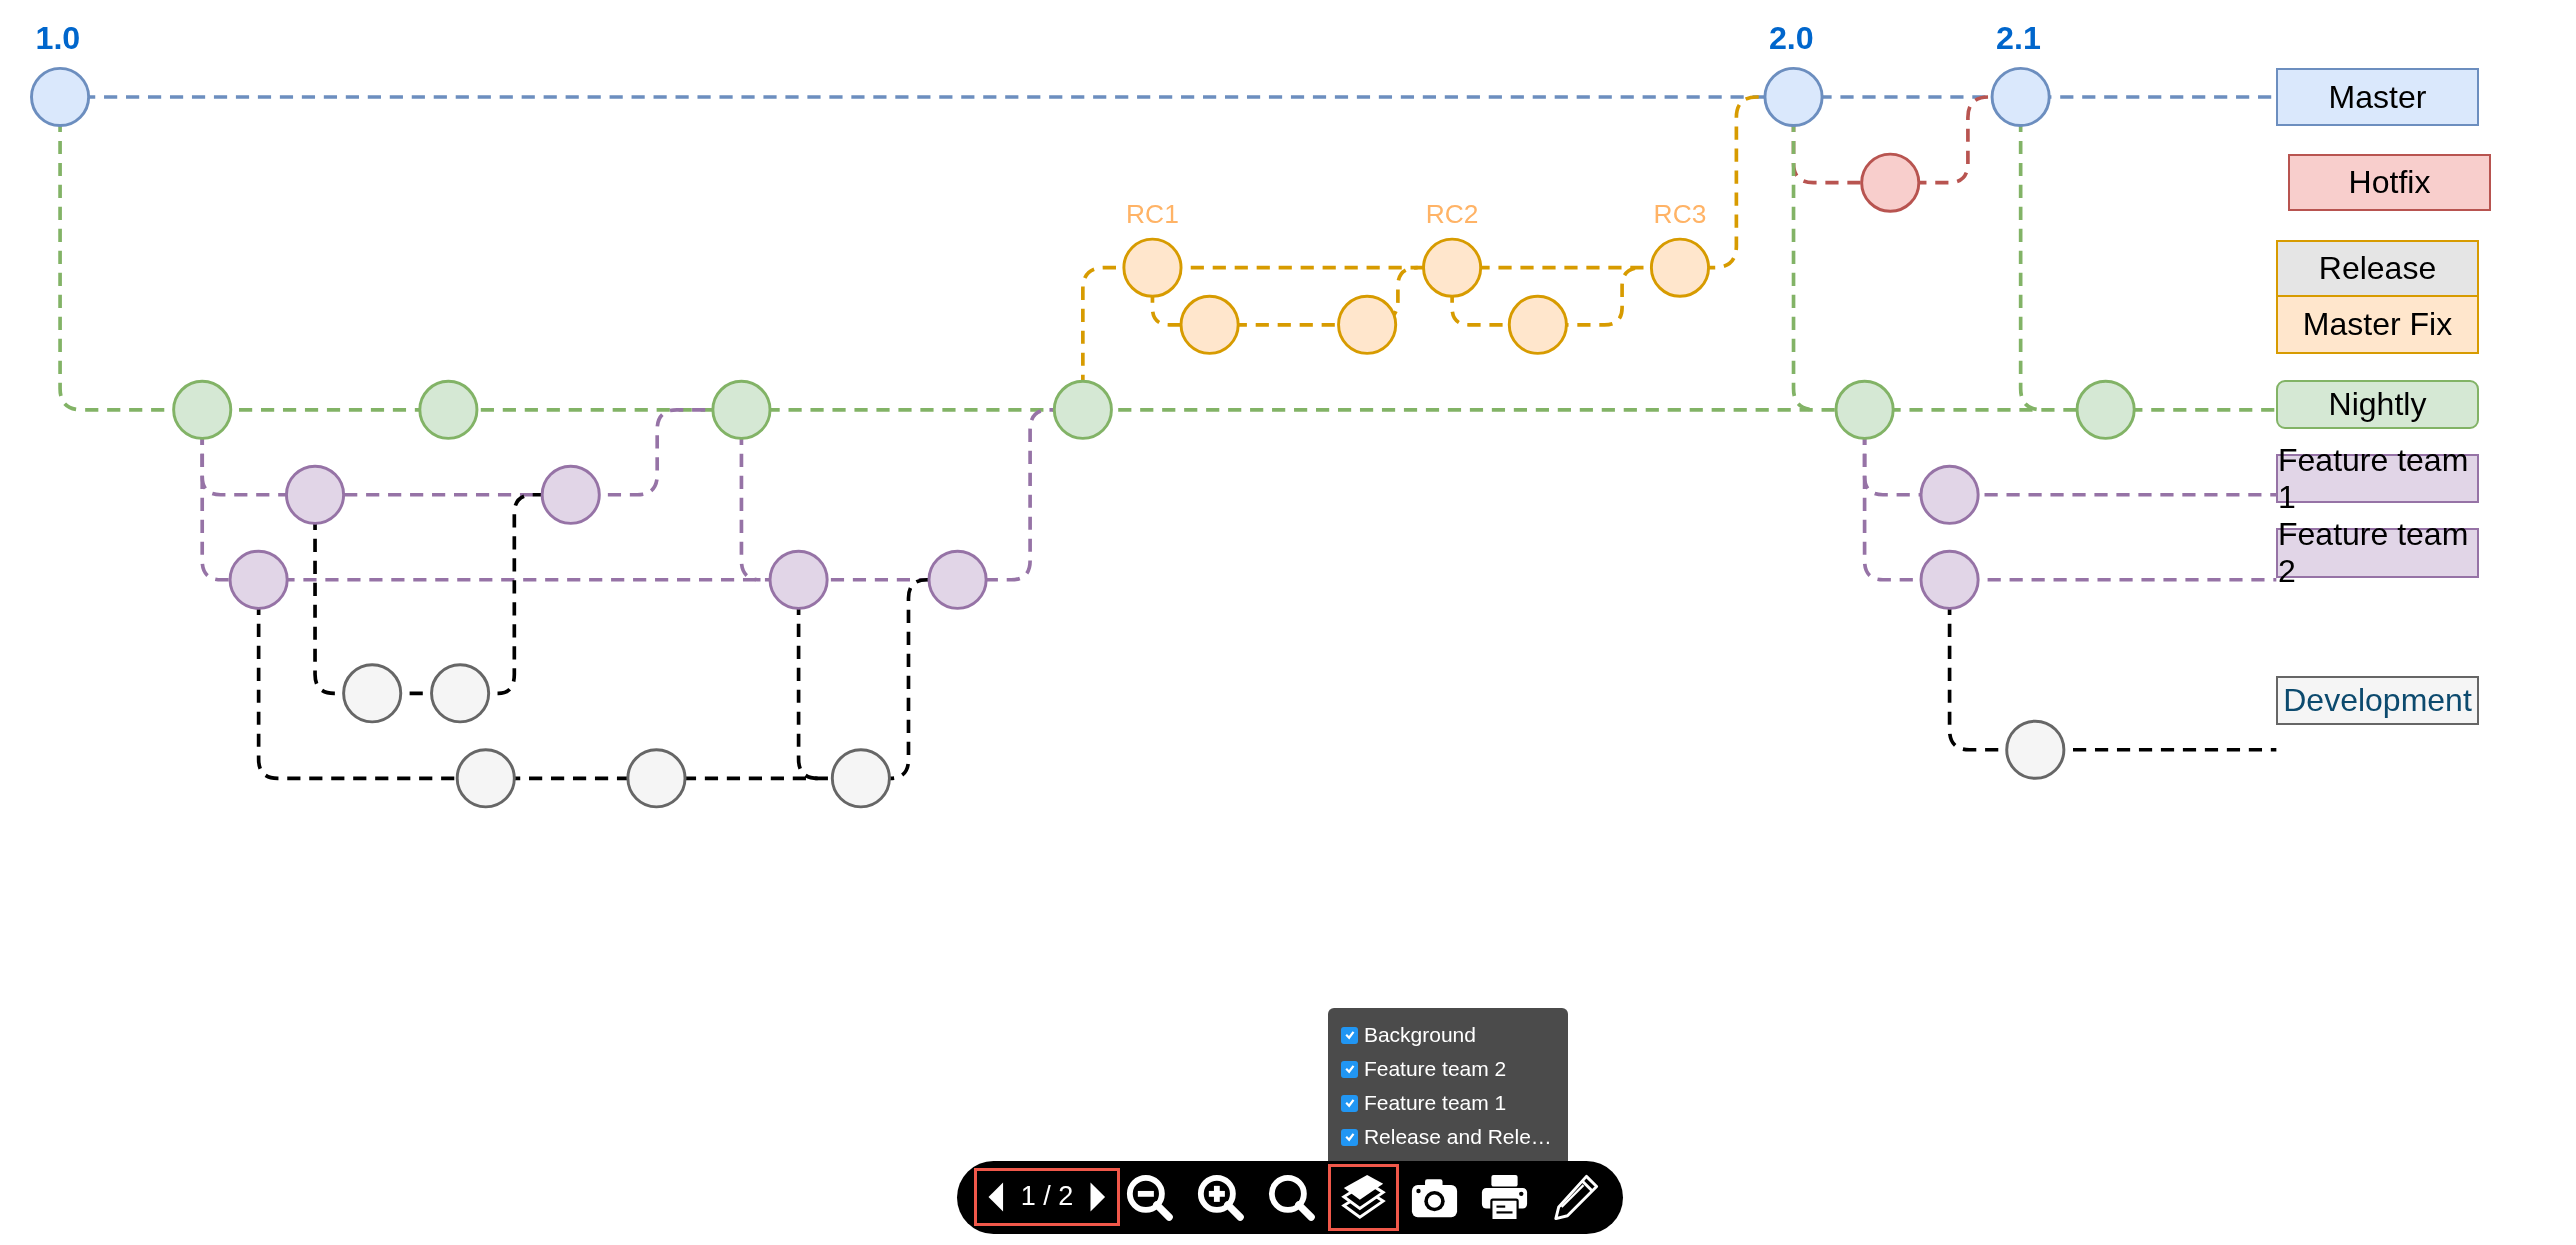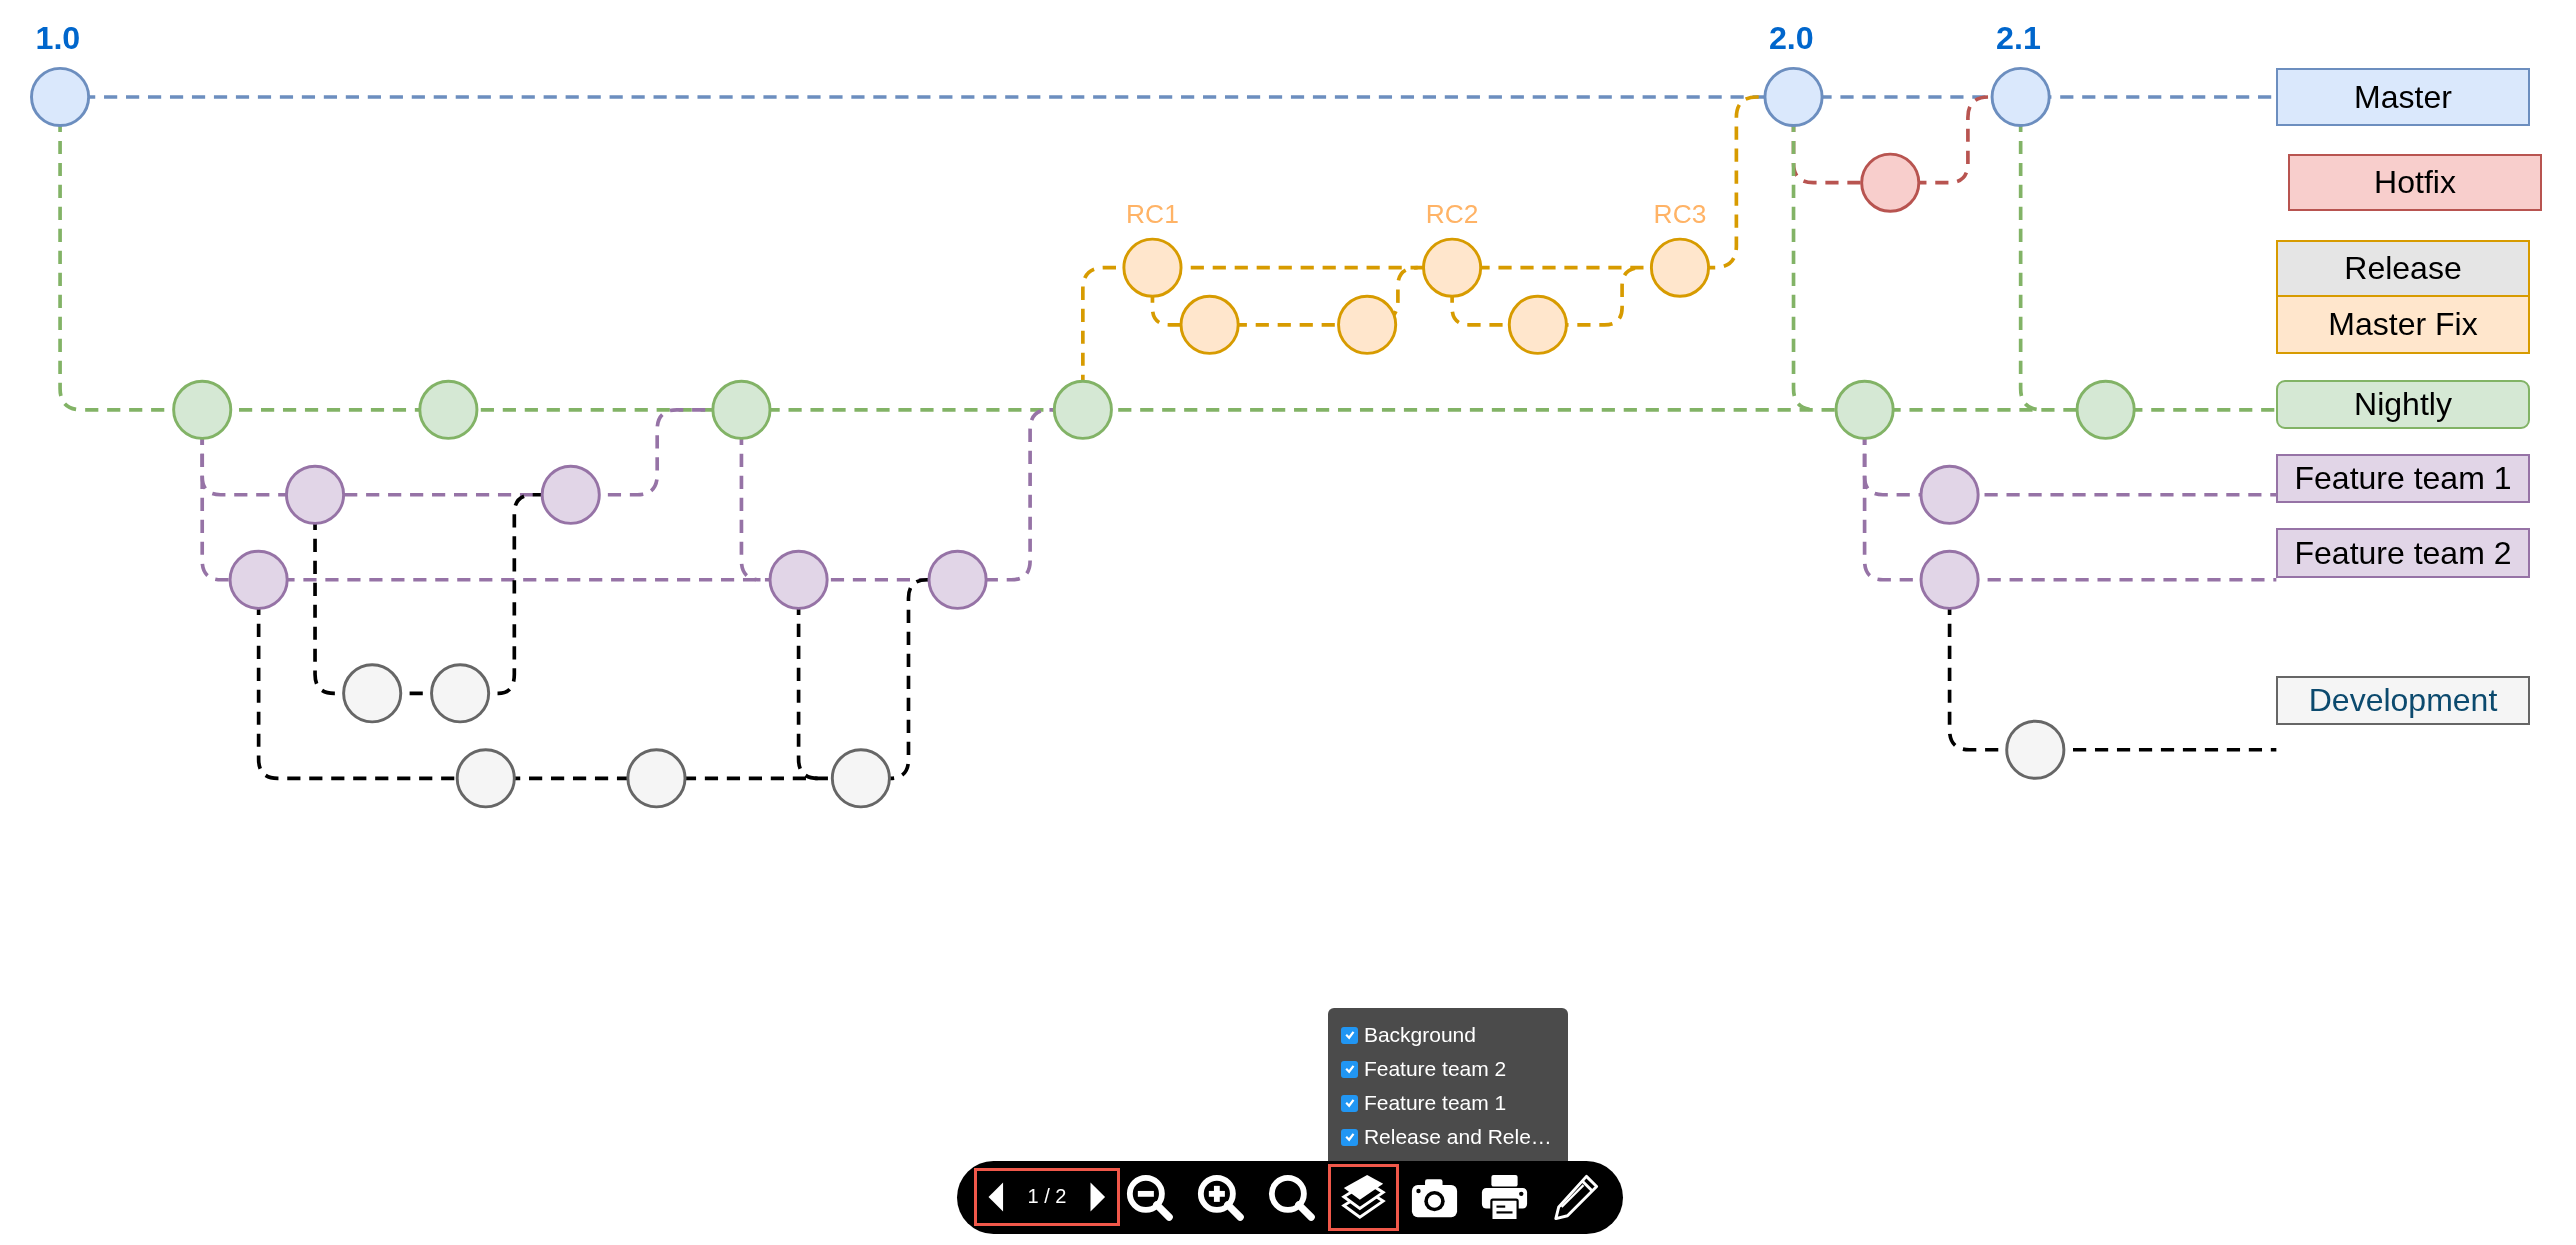--- a/index.html
+++ b/index.html
@@ -4,21 +4,21 @@
 <style>
   html, body { margin: 0; padding: 0; background: #ffffff; }
   body { width: 2576px; height: 1246px; position: relative; overflow: hidden;
          font-family: "Liberation Sans", sans-serif; }
   #diagram { position: absolute; left: 0; top: 0; width: 2576px; height: 1246px; }
   .node { stroke-width: 4; }
   .edge { fill: none; stroke-width: 5; stroke-dasharray: 18 12; }
   .tag { font-family: "Liberation Sans", sans-serif; font-weight: bold; font-size: 44px; }
   .rc  { font-family: "Liberation Sans", sans-serif; font-size: 36px; }
 
-  .legend-box { position: absolute; left: 2276px; width: 254px; box-sizing: border-box;
+  .legend-box { position: absolute; left: 2276px; width: 203px; box-sizing: border-box;
                 border: 2.9px solid; display: flex; align-items: center; justify-content: center;
                 font-family: "Liberation Sans", sans-serif; font-size: 32px; color: #000; }
 
   
   .layers-panel { position: absolute; left: 1328px; top: 1008px; width: 240px; height: 166px;
                   background: #4b4b4b; border-radius: 6px; box-sizing: border-box;
                   padding: 10.3px 0 0 13px; }
   .layer-row { display: flex; align-items: center; height: 34px; cursor: pointer; }
   .layer-check { width: 17px; height: 17px; border-radius: 2.9px; background: #2196f3;
                  display: flex; align-items: center; justify-content: center; margin-right: 5.9px; flex: none; }
@@ -26,21 +26,21 @@
                  text-overflow: ellipsis; max-width: 198px; font-family: "Liberation Sans", sans-serif; }
 
   
   .toolbar { position: absolute; left: 957px; top: 1161px; width: 666px; height: 73px;
              background: #000; border-radius: 37px; }
   .tb-btn { position: absolute; top: 7.3px; width: 59px; height: 59px; display: flex;
             align-items: center; justify-content: center; cursor: pointer; box-sizing: border-box; }
   .pager { position: absolute; left: 17px; top: 6.6px; width: 146px; height: 58px;
            border: 3.7px solid #f0584a; box-sizing: border-box; display: flex; align-items: center;
            justify-content: space-between; padding: 0 10.3px; }
-  .pager-text { color: #fff; font-size: 20px; font-family: "Liberation Sans", sans-serif; }
+  .pager-text { color: #fff; font-size: 27px; font-family: "Liberation Sans", sans-serif; }
   .hl { border: 3.7px solid #f0584a; }
 </style>
 </head>
 <body>
 
 <svg id="diagram" viewBox="0 0 3516 1700" xmlns="http://www.w3.org/2000/svg">
   <g id="edges">
       <path d="M82 132 H3107" class="edge" stroke="#6c8ebf"></path>
       <path d="M82 132 V530 Q82 559 111 559 H3107" class="edge" stroke="#82b366"></path>
       <path d="M1478 559 V394 Q1478 365 1507 365 H2293" class="edge" stroke="#d79b00"></path>

